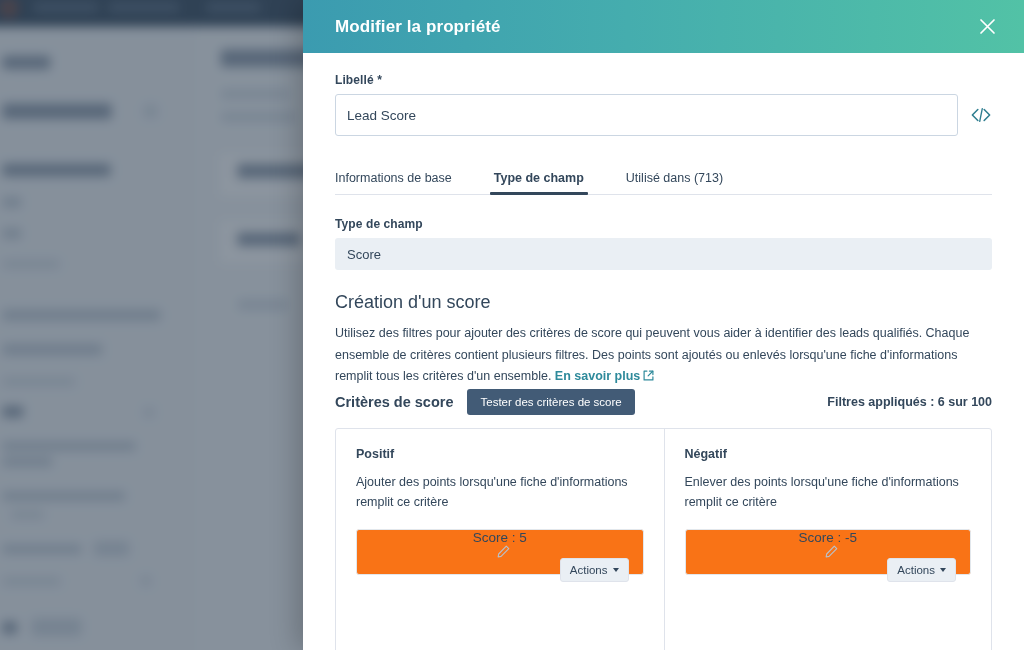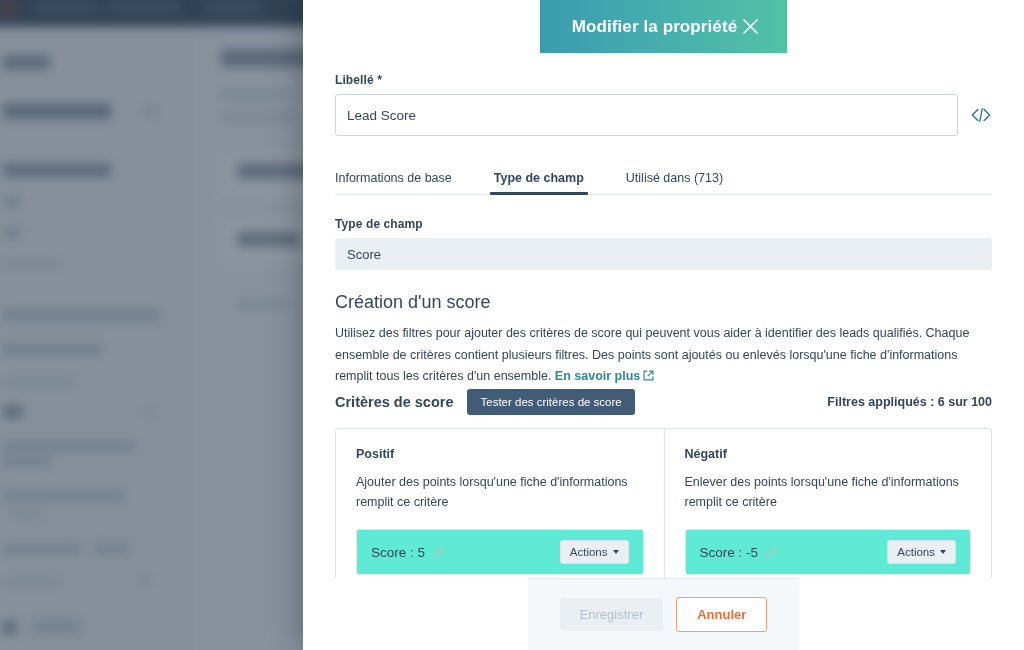--- a/index.html
+++ b/index.html
@@ -65,21 +65,20 @@
   }
 
   
   #modal {
     position: absolute;
     left: 303px; top: 0;
     width: 721px; height: 650px;
     background: #ffffff;
     display: flex; flex-direction: column;
     box-shadow: -6px 0 26px rgba(0,0,0,0.22);
-    align-items: center;
   }
 
   
   .modal-header {
     height: 53px; flex: 0 0 53px;
     background: linear-gradient(90deg, #3b9bb0 0%, #45adae 45%, #52c2a6 100%);
     display: flex; align-items: center; justify-content: space-between;
     padding: 0 24px 0 32px;
   }
   .modal-title {
@@ -212,25 +211,26 @@
   .card-head {
     font-size: 12.5px; font-weight: bold; color: #33475b;
     margin-bottom: 11px;
   }
   .card-desc {
     font-size: 12.5px; color: #33475b; line-height: 1.62;
     margin-bottom: 17px;
   }
   .score-box {
     border: 1px solid #e2e7ec;
-    background: #5eead4;
+    background: #f97316;
     border-radius: 3px;
     height: 46px;
     display: flex; align-items: center;
     padding: 0 14px;
+    flex-direction: column;
   }
   .score-text {
     font-size: 13.5px; color: #33475b;
   }
   .pencil-icon {
     margin-left: 7px; cursor: pointer; display: inline-flex; vertical-align: -2px;
   }
   .actions-btn {
     margin-left: auto;
     background: #eaeff4;
@@ -412,18 +412,14 @@
             <span>Actions</span>
             <span class="caret"></span>
           </button>
         </div>
 
       </div>
 
     </div>
   </div>
 
-  <div class="modal-footer">
-    <button class="btn-save">Enregistrer</button>
-    <button class="btn-cancel">Annuler</button>
-  </div>
 
 </div>
 
 </body></html>

